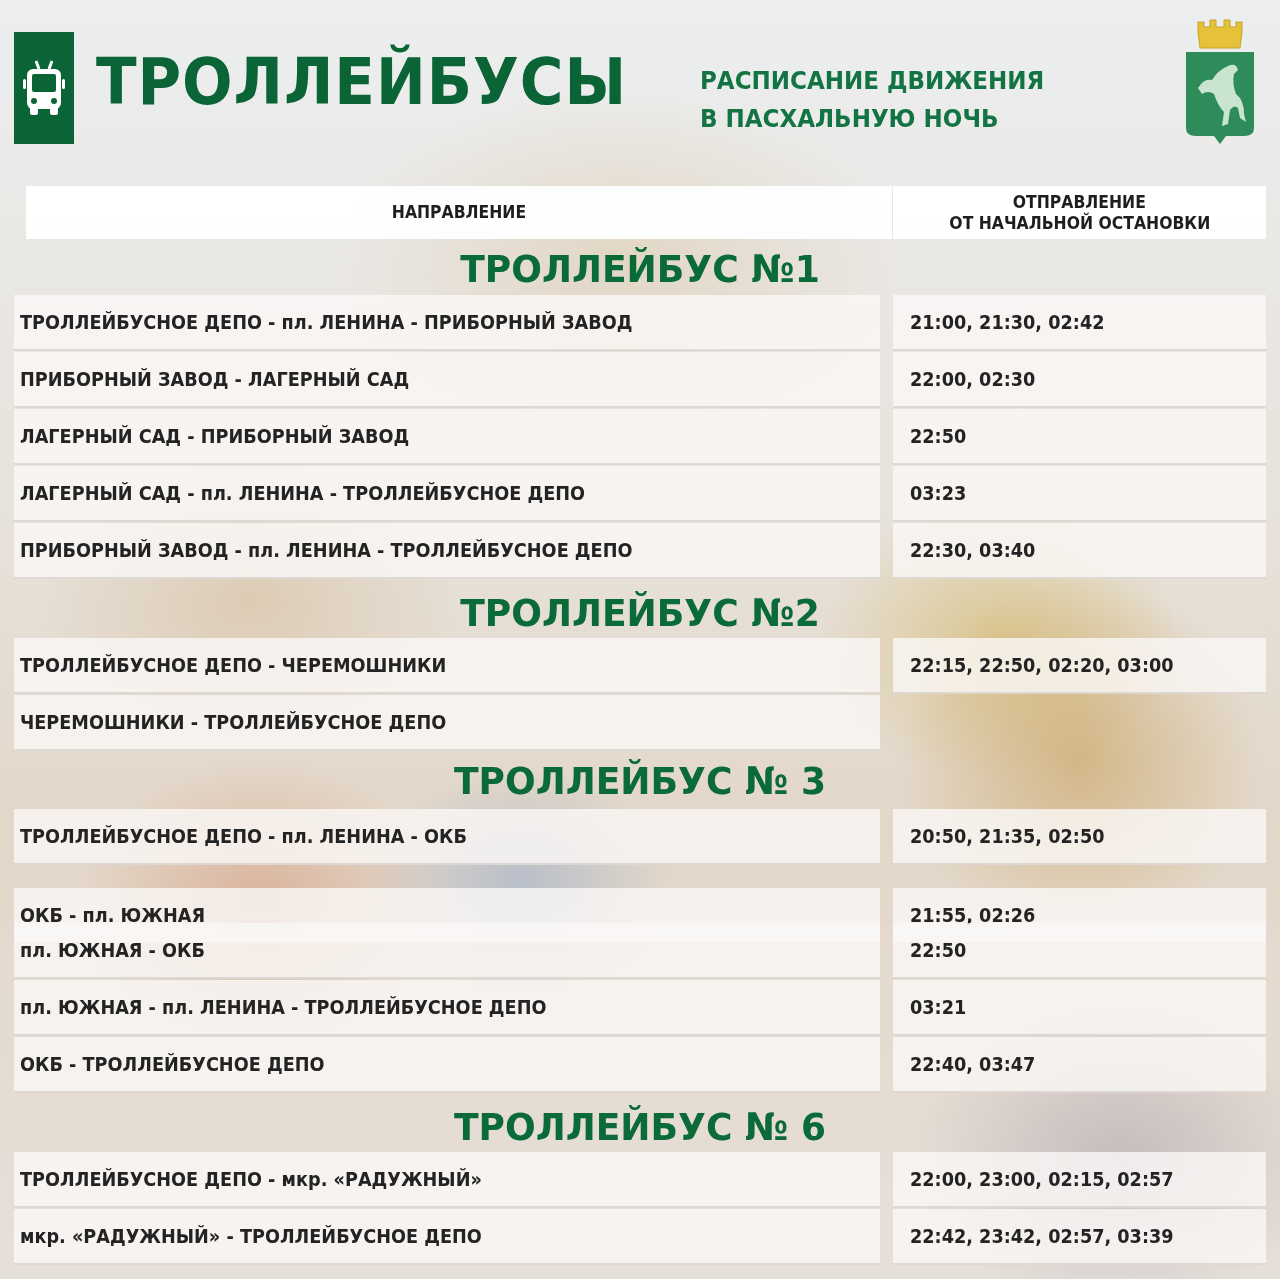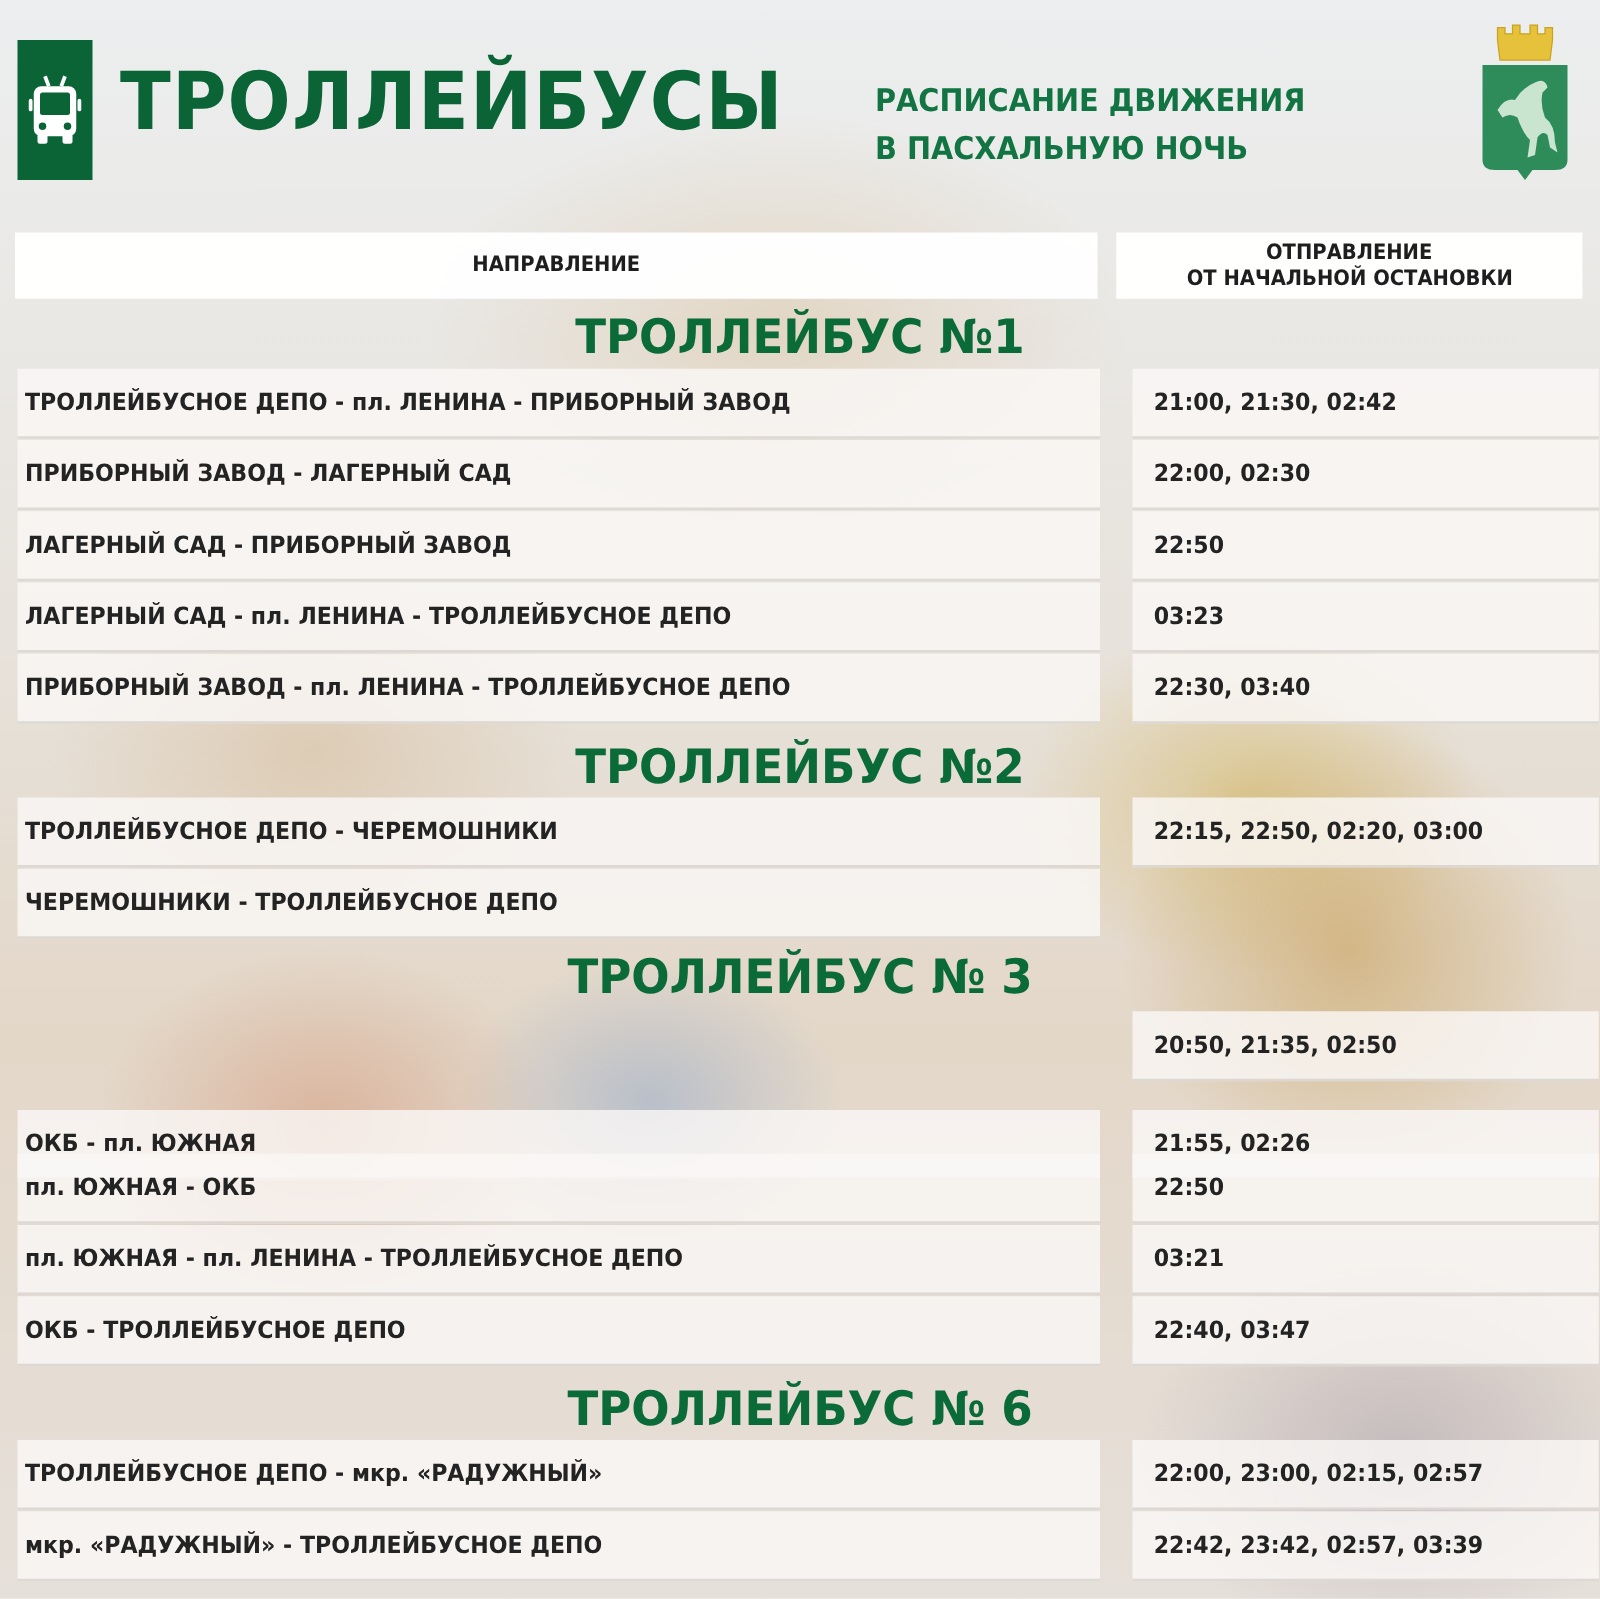--- a/index.html
+++ b/index.html
@@ -52,21 +52,21 @@
   }
 
   .row { position: absolute; left: 0; width: 1280px; height: 56px; }
   .cell {
     position: absolute; top: 0; height: 56px; background: rgba(250,248,246,0.80);
     display: flex; align-items: center; font-weight: bold; color: #232323;
     font-size: 19px; white-space: nowrap; overflow: hidden;
     border-bottom: 2px solid rgba(200,195,190,0.55);
   }
   .cell.dir { left: 14px; width: 866px; padding-left: 6px; }
-  .cell.time { left: 893px; width: 373px; padding-left: 17px; margin-left: 13px; }
+  .cell.time { left: 893px; width: 373px; padding-left: 17px; }
   .cell span { display: inline-block; transform: scaleX(0.93); transform-origin: left center; }
 </style>
 </head>
 <body>
 
 <div class="header">
   <div class="bus-box">
     <svg width="46" height="62" viewBox="0 0 46 62">
       <line x1="15" y1="4" x2="18" y2="12" stroke="#fff" stroke-width="3"></line>
       <line x1="31" y1="4" x2="28" y2="12" stroke="#fff" stroke-width="3"></line>
@@ -85,21 +85,21 @@
     <div>РАСПИСАНИЕ ДВИЖЕНИЯ</div>
     <div>В ПАСХАЛЬНУЮ НОЧЬ</div>
   </div>
   <svg class="coat" viewBox="0 0 72 130">
     <path d="M14 4 L20 4 L20 9 L26 9 L26 2 L32 2 L32 9 L40 9 L40 2 L46 2 L46 9 L52 9 L52 4 L58 4 L58 14 L56 30 L16 30 L14 14 Z" fill="#e6c23a" stroke="#c9a223" stroke-width="1"></path>
     <path d="M2 34 L70 34 L70 110 Q70 118 60 118 L42 118 L36 126 L30 118 L12 118 Q2 118 2 110 Z" fill="#2e8b5a"></path>
     <path d="M44 48 Q52 44 54 52 L50 56 Q48 66 52 76 Q60 82 60 96 L62 104 L56 100 L54 90 Q50 86 46 92 L44 106 L38 108 L40 94 Q34 88 30 76 Q24 72 18 76 L14 70 Q20 60 28 62 Q34 52 44 48 Z" fill="#c9e5cf"></path>
   </svg>
 </div>
 
-<div class="col-head" style="left:12px; width:866px;align-items:center;">
+<div class="col-head" style="left:26px; width:866px;align-items:center;">
   <span>НАПРАВЛЕНИЕ</span>
 </div>
 <div class="col-head" style="left:893px; width:373px; flex-direction:column;text-align:right;">
   <span>ОТПРАВЛЕНИЕ</span>
   <span>ОТ НАЧАЛЬНОЙ ОСТАНОВКИ</span>
 </div>
 
 <div class="route-title" style="top:250px;">ТРОЛЛЕЙБУС №1</div>
 <div class="row" style="top:295px;">
   <div class="cell dir">
@@ -152,20 +152,23 @@
     </div>
 </div>
 <div class="row" style="top:695px;">
   <div class="cell dir">
       <span>ЧЕРЕМОШНИКИ - ТРОЛЛЕЙБУСНОЕ ДЕПО</span>
     </div>
 </div>
 
 <div class="route-title" style="top:762px;">ТРОЛЛЕЙБУС № 3</div>
 <div class="row" style="top:809px;">
+  <div class="cell dir">
+      <span>ТРОЛЛЕЙБУСНОЕ ДЕПО - пл. ЛЕНИНА - ОКБ</span>
+    </div>
   <div class="cell time">
       <span>20:50, 21:35, 02:50</span>
     </div>
 </div>
 <div class="row" style="top:888px;">
   <div class="cell dir">
       <span>ОКБ - пл. ЮЖНАЯ</span>
     </div>
   <div class="cell time">
       <span>21:55, 02:26</span>

